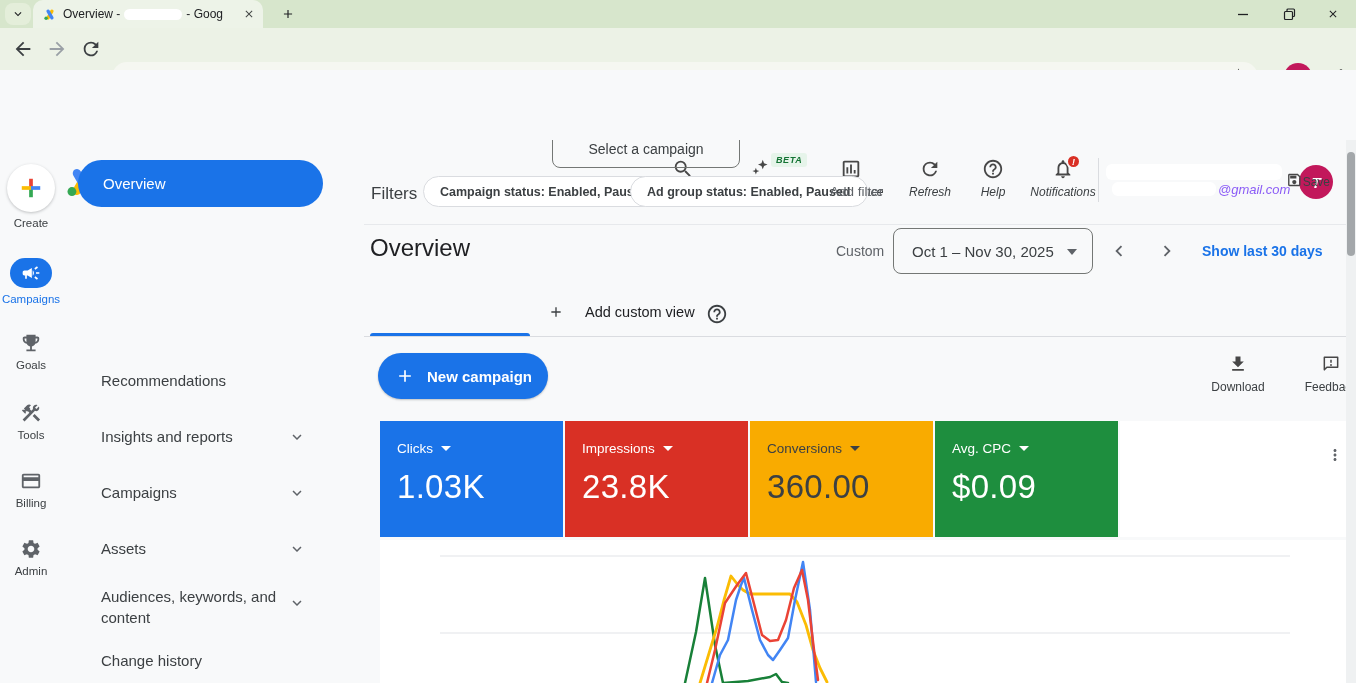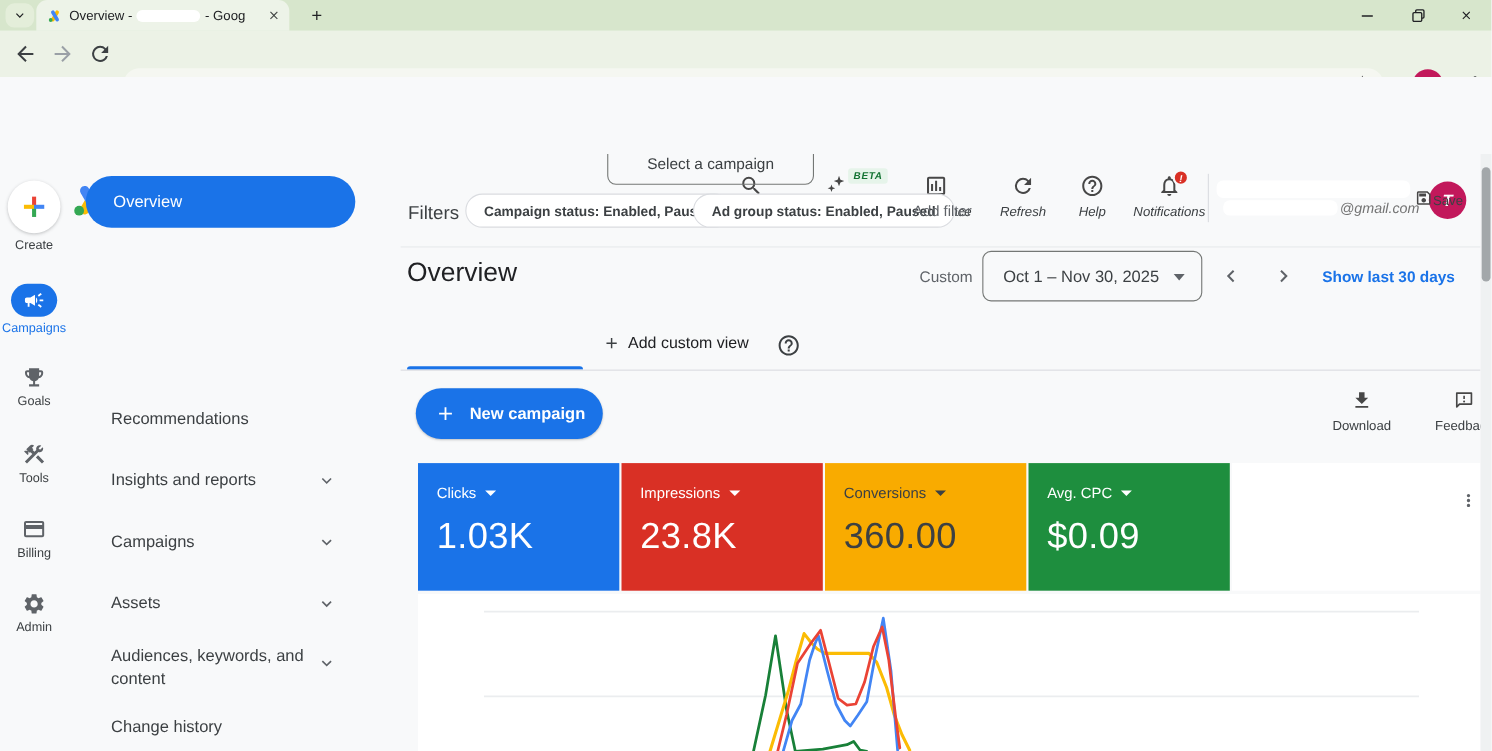--- a/index.html
+++ b/index.html
@@ -27,21 +27,21 @@
   #ads-header { position:absolute; left:0; top:70px; width:1356px; height:70px; background:#f8f9fa;font-style:italic; }
   #hamburger { position:absolute; left:18px; top:100px; }
   #ads-logo { position:absolute; left:64px; top:96px; }
   #product-name { position:absolute; left:112px; top:99px; font-size:21px; color:#5f6368; letter-spacing:.2px; }
   .hmenu { position:absolute; top:88px; width:80px; display:flex; flex-direction:column; align-items:center; }
   .hmenu .hlabel { font-size:12px; color:#3c4043; margin-top:5px; white-space:nowrap; }
   .hicon { width:22px; height:22px; color:#474747; }
   #beta-badge { position:absolute; left:771px; top:83px; background:#e6f4ea; color:#137333; font-size:9px; font-weight:bold; letter-spacing:.6px; padding:2px 5px; border-radius:3px; }
   #notif-badge { position:absolute; left:1066px; top:84px; width:15px; height:15px; border-radius:50%; background:#d93025; border:2px solid #f8f9fa; color:#fff; font-size:9px; font-weight:bold; display:flex; align-items:center; justify-content:center; }
   #header-divider { position:absolute; left:1098px; top:88px; width:1px; height:44px; background:#dadce0; }
-  #account-email { position:absolute; left:1218px; top:112px; font-size:13px; color:#737373; }
+  #account-email { position:absolute; left:1218px; top:112px; font-size:13px; color:#8b5cf6; }
   #ads-avatar { position:absolute; left:1299px; top:95px; width:34px; height:34px; border-radius:50%; background:#c2185b; color:#fff; font-size:15px; font-weight:bold; display:flex; align-items:center; justify-content:center; }
 
   
   #rail { position:absolute; left:0; top:140px; width:62px; height:543px; }
   .rail-item { position:absolute; left:0; width:62px; display:flex; flex-direction:column; align-items:center; }
   .rail-label { font-size:11.5px; color:#3c4043; margin-top:5px; }
   .rail-icon { color:#5f6368; }
   #create-circle { width:48px; height:48px; border-radius:50%; background:#fff; box-shadow:0 1px 3px rgba(60,64,67,.3); display:flex; align-items:center; justify-content:center; }
   #campaigns-pill { width:42px; height:30px; border-radius:15px; background:#1a73e8; display:flex; align-items:center; justify-content:center; }
 
@@ -63,21 +63,21 @@
   #save-block { position:absolute; left:922px; top:30px; width:44px; display:flex; flex-direction:row; align-items:center; }
   #save-block .hlabel { font-size:12px; color:#3c4043; margin-top:3px; }
   #filter-divider { position:absolute; left:0; top:84px; width:982px; height:1px; background:#e7e9ec; }
   #page-title { position:absolute; left:6px; top:94px; font-size:24px; color:#202124; }
   #date-mode { position:absolute; left:472px; top:103px; font-size:14px; color:#5f6368; }
   #date-box { position:absolute; left:529px; top:88px; width:200px; height:46px; border:1px solid #747775; border-radius:8px; display:flex; align-items:center; padding-left:18px; font-size:15px; color:#3c4043; }
   #date-caret { position:absolute; right:15px; top:20px; width:0; height:0; border-left:5px solid transparent; border-right:5px solid transparent; border-top:6px solid #5f6368; }
   .date-nav { position:absolute; top:100px; color:#5f6368; }
   #quick-link { position:absolute; left:838px; top:103px; font-size:14px; font-weight:bold; color:#1a73e8; }
   #tab-home { position:absolute; left:66px; top:167px; font-size:14.5px; font-weight:bold; color:#737373;margin-top:48px; }
-  #add-view { position:absolute; left:184px; top:164px; display:flex; align-items:center; gap:7px; font-size:14.5px; color:#202124; }
+  #add-view { position:absolute; left:184px; top:164px; display:flex; align-items:center; gap:21px; font-size:14.5px; color:#202124; }
   #tabs-help { position:absolute; left:342px; top:163px; color:#3c4043; }
   #home-underline { position:absolute; left:6px; top:193px; width:160px; height:3px; background:#1a73e8; border-radius:3px 3px 0 0; }
   #tabs-divider { position:absolute; left:0; top:196px; width:982px; height:1px; background:#dadce0; }
   #new-campaign { position:absolute; left:14px; top:213px; width:170px; height:46px; border-radius:23px; background:#1a73e8; display:flex; align-items:center; box-shadow:0 1px 2px rgba(60,64,67,.3); }
   #new-campaign span { color:#fff; font-size:15px; font-weight:bold; margin-left:12px; }
   .panel-action { position:absolute; top:214px; width:58px; display:flex; flex-direction:column; align-items:center; }
   .panel-action .hlabel { font-size:12px; color:#3c4043; margin-top:6px; }
   .metric-card { position:absolute; top:281px; width:183px; height:116px; padding:20px 0 0 17px; }
   .mc-label { font-size:13.5px; display:flex; align-items:center; gap:8px; font-weight:500; }
   .mc-caret { width:0; height:0; border-left:5px solid transparent; border-right:5px solid transparent; border-top:5px solid currentColor; }

